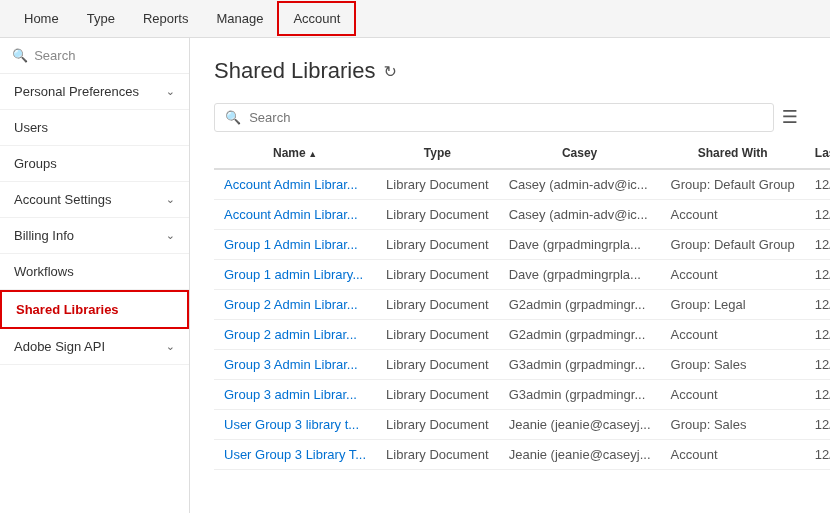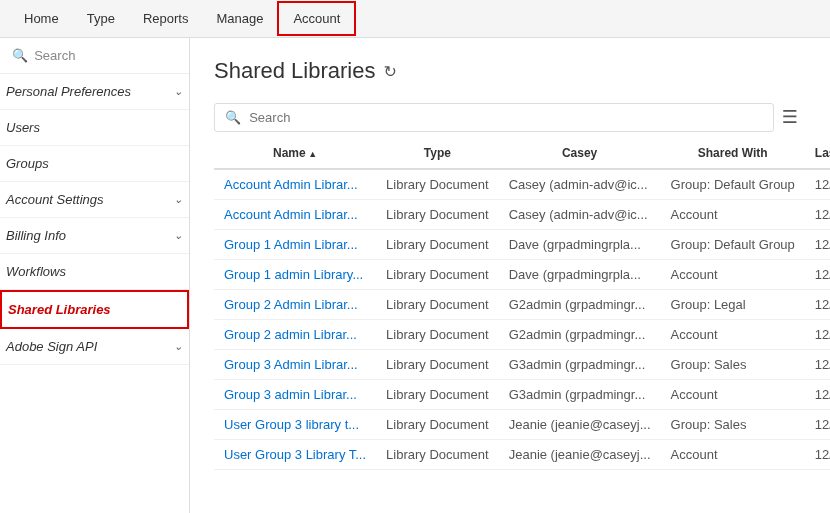--- a/index.html
+++ b/index.html
@@ -48,26 +48,25 @@
       border-bottom: 1px solid #eee;
       gap: 6px;
       color: #888;
       cursor: pointer;
     }
     .sidebar-search span { font-size: 13px; color: #888; }
     .sidebar-item {
       display: flex;
       align-items: center;
       justify-content: space-between;
-      padding: 10px 6px;
+      padding: 10px 14px;
       cursor: pointer;
       font-size: 13px;
       color: #333;
       border-bottom: 1px solid #f0f0f0;
-      font-style: italic;
     }
     .sidebar-item.active {
       border: 2px solid #d00;
       color: #c00;
       font-weight: bold;
     }
     .sidebar-item .chevron { color: #666; font-size: 11px; }
 
     
     .main {

